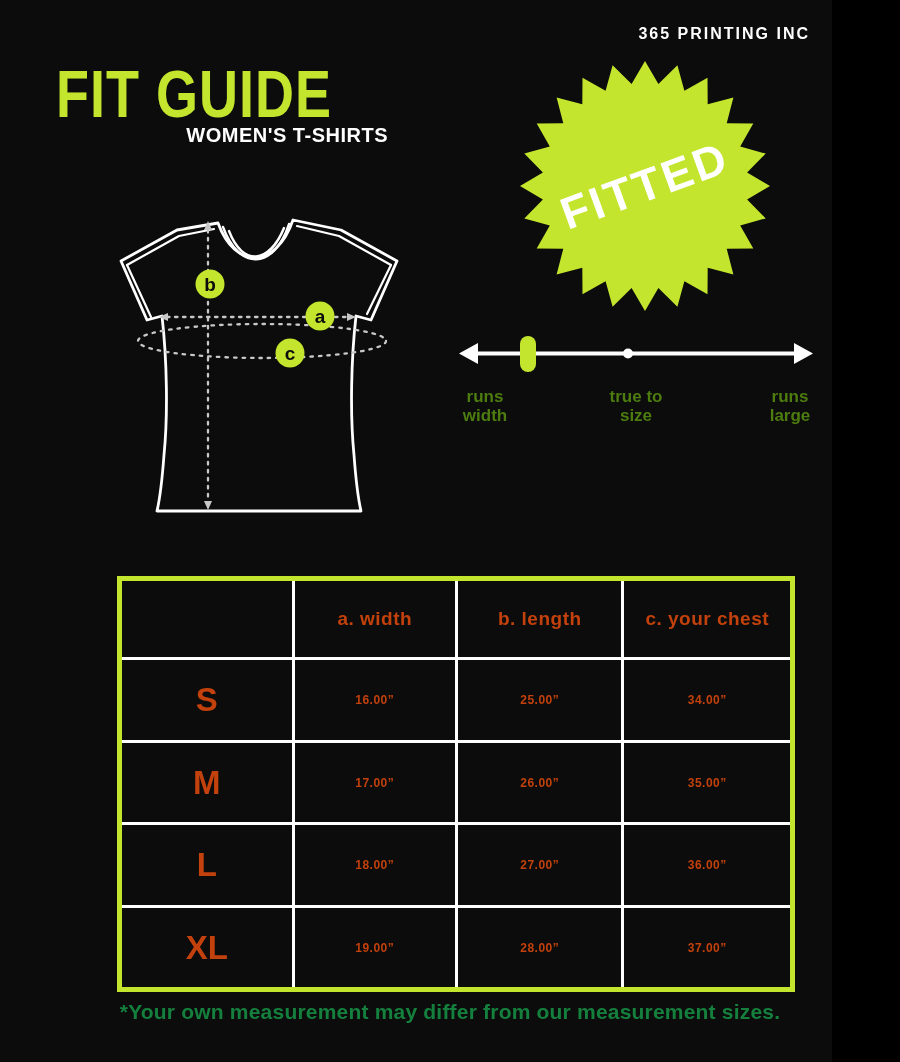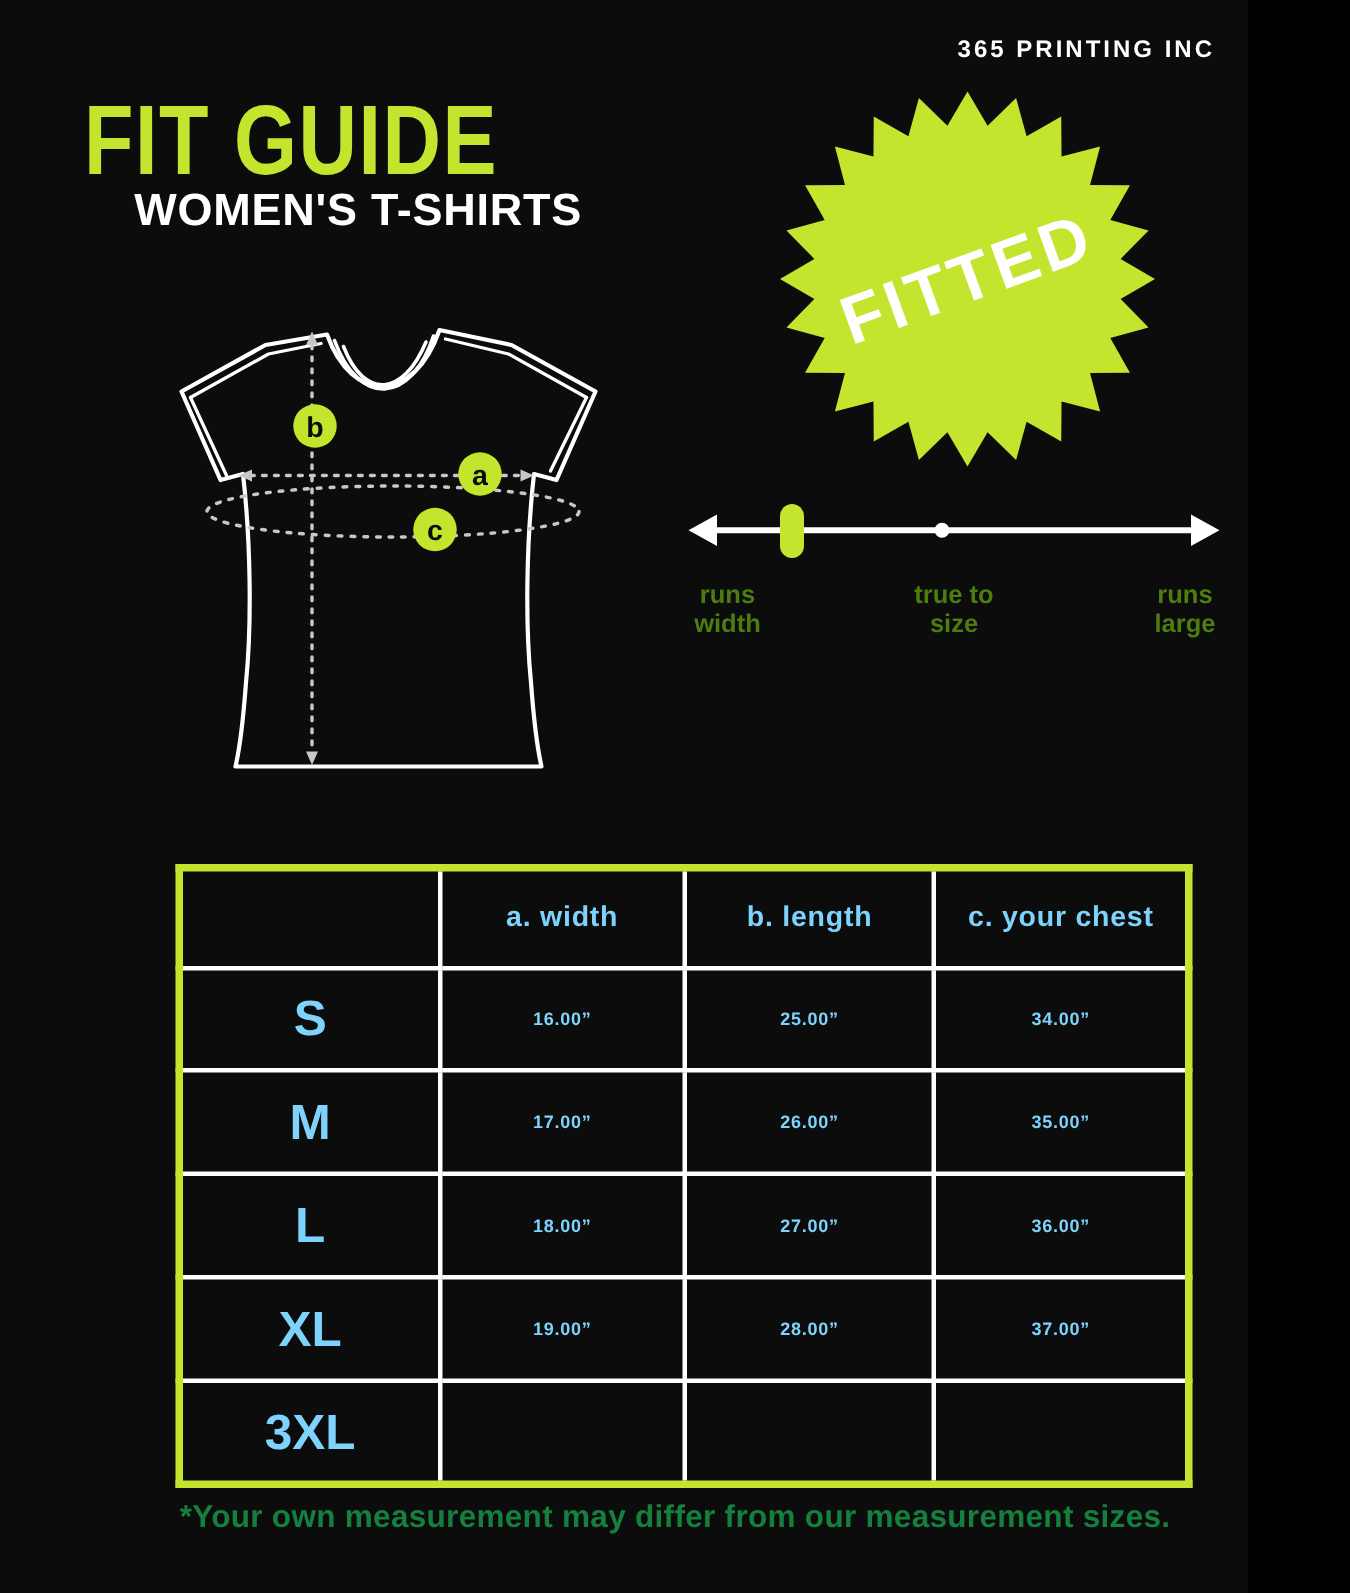--- a/index.html
+++ b/index.html
@@ -7,32 +7,32 @@
     position:relative;width:832px;height:1062px;overflow:hidden;
     background:#0b0c0b;
     font-family:Liberation Sans, sans-serif;
     font-weight:bold;color:#fff;
     --green:#c3e52d;
   }
   .abs{position:absolute;}
   .brand{top:25px;right:22px;font-size:16px;letter-spacing:2px;color:#fff;white-space:nowrap;}
   .title{left:56px;top:56px;font-size:54px;letter-spacing:1px;color:var(--green);
          transform:scaleY(1.22);transform-origin:left top;white-space:nowrap;}
-  .subtitle{left:57px;top:124px;width:331px;text-align:right;font-size:30px;
+  .subtitle{left:57px;top:124px;width:331px;text-align:right;font-size:20px;
             letter-spacing:.5px;color:#fff;white-space:nowrap;}
   .scale-label{top:388px;width:90px;text-align:center;font-size:17px;line-height:1.1;color:#4d7c0f;}
   .scale-label div{white-space:nowrap;}
   table.size-table{
     position:absolute;left:117px;top:576px;width:678px;height:416px;
     border-collapse:collapse;table-layout:fixed;
     border:5px solid var(--green);
   }
   table.size-table td{
     border:3px solid #fff;text-align:center;vertical-align:middle;
-    color:#7dd3fc;padding:0;
+    color:#c2410c;padding:0;
   }
   table.size-table col.c0{width:172px;}
   table.size-table col.c1{width:162px;}
   table.size-table col.c2{width:165px;}
   table.size-table col.c3{width:168px;}
   tr.hdr{height:57px;}
   tr.row{height:59px;}
   td.hcell{font-size:19px;letter-spacing:.5px;}
   td.size{font-size:33px;}
   td.val{font-size:12px;letter-spacing:.5px;}
@@ -149,24 +149,18 @@
       <td class="val">18.00”</td>
       <td class="val">27.00”</td>
       <td class="val">36.00”</td>
     </tr>
     <tr class="row">
       <td class="size">XL</td>
       <td class="val">19.00”</td>
       <td class="val">28.00”</td>
       <td class="val">37.00”</td>
     </tr>
-    <tr class="row">
-      <td class="size">3XL</td>
-      <td class="val"></td>
-      <td class="val"></td>
-      <td class="val"></td>
-    </tr>
   </tbody>
     </table>
 
   <div class="abs footnote">*Your own measurement may differ from our measurement sizes.</div>
 
 </div>
 
 </body></html>

